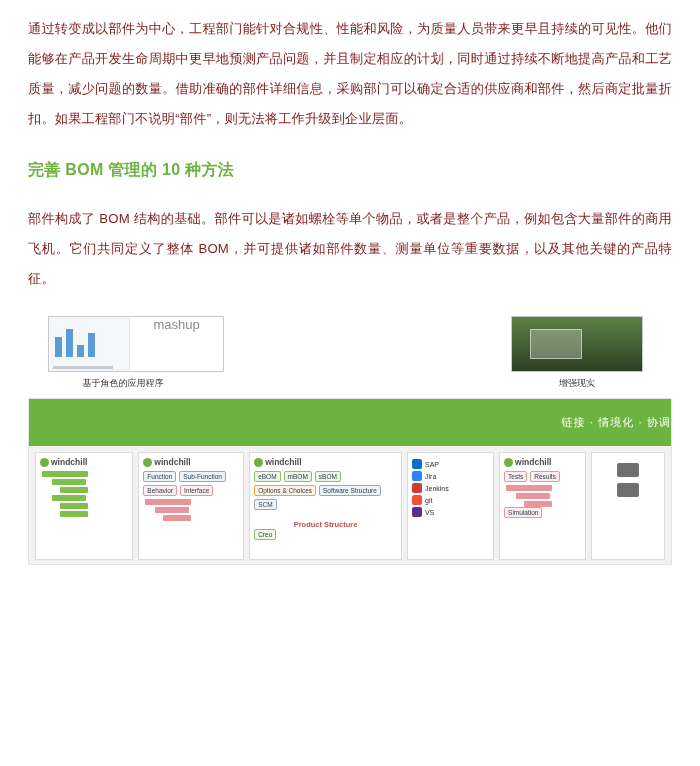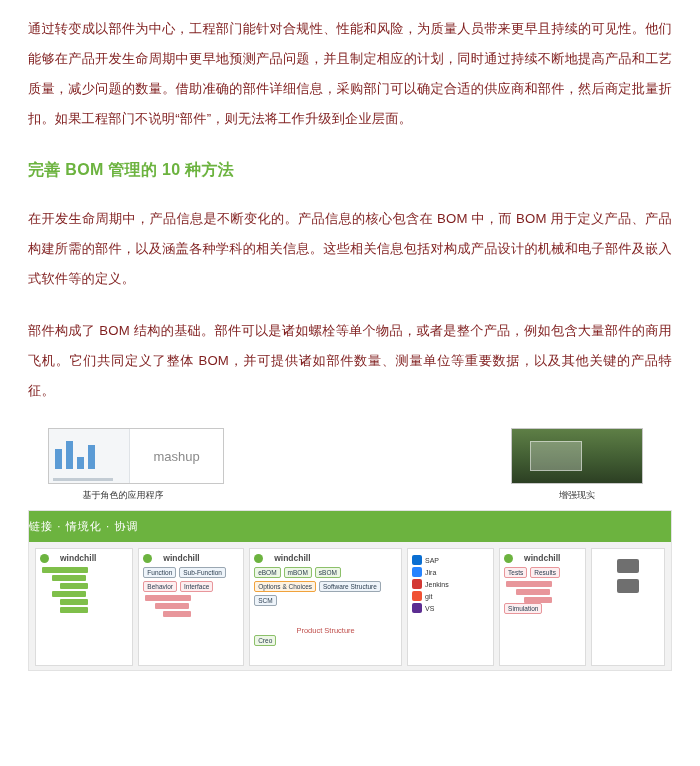--- a/index.html
+++ b/index.html
@@ -74,44 +74,44 @@
   .scr-left { width: 30%; background: #eef1f4; border-right: 1px solid #d5d9dd; }
   .scr-right { flex: 1; background: #fbfbfb; }
   .scr-line { height: 3px; margin: 3px 4px; background: #c3ccd4; }
   .scr-line.s { width: 50%; }
   .scr-line.m { width: 75%; }
   .scr-chart { display:flex; align-items:flex-end; height: 26px; margin: 4px; gap: 3px; }
   .scr-chart i { display:block; width: 6px; background: #7ba7d7; }
 
   .mashup-wrap { display:flex; height: 54px; }
   .mashup-l { width: 46%; background: #f4f6f8; border-right:1px solid #dfe3e7; }
-  .mashup-r { flex:1; background:#ffffff; display:flex; align-items:center; justify-content:center; }
+  .mashup-r { flex:1; background:#ffffff; display:flex; align-items:flex-start; justify-content:center; }
   .mashup-word { font-size: 13px; color: #8a8a8a; font-family:"Liberation Sans", sans-serif; }
   .mashup-bars { display:flex; gap:4px; align-items:flex-end; height:34px; padding:6px; }
   .mashup-bars i { width:7px; background:#5b9bd5; display:block; }
 
   .ar-img { height: 54px; background: linear-gradient(180deg,#5e7f46 0%, #3f5a31 60%, #2c3f23 100%); position:relative; }
   .ar-img:after {
     content:"";
     position:absolute; left:18px; top:12px; width:50px; height:28px;
     background: rgba(255,255,255,0.28);
     border:1px solid rgba(255,255,255,0.5);
   }
 
   .fig-main {
     margin-top: 8px;
     background: #ffffff;
     border: 1px solid #e2e2e2;
   }
   .fig-green-bar {
     background: #6cb33f;
     color: #ffffff;
-    text-align: left;
+    text-align: right;
     font-size: 11px;
-    padding: 8px 0;
+    padding: 16px 0;
     letter-spacing: 1px;
   }
   .fig-cols {
     display: flex;
     background: #f2f2f2;
     padding: 6px 6px 4px 6px;
     gap: 5px;
   }
   .fig-col {
     background: #ffffff;
@@ -123,21 +123,21 @@
   }
   .c1 { width: 104px; }
   .c2 { width: 112px; }
   .c3 { width: 162px; }
   .c4 { width: 92px; }
   .c5 { width: 92px; }
   .c6 { width: 78px; }
   .wc-logo {
     display: flex;
     align-items: center;
-    gap: 11px;
+    gap: 2px;
     font-size: 8.5px;
     color: #4d4d4d;
     font-weight: bold;
     margin-bottom: 4px;
   }
   .wc-dot {
     width: 9px; height: 9px; border-radius: 50%;
     background: #6cb33f;
     display:inline-block;
   }
@@ -176,37 +176,36 @@
     font-size: 7px; color:#333; margin: 2px 0;
   }
   .chip .sq { width: 10px; height: 10px; border-radius:2px; display:inline-block; }
   .sap { background:#0a6ed1; }
   .jira { background:#2684ff; }
   .jenkins { background:#d33833; }
   .git { background:#f05133; }
   .vs { background:#5c2d91; }
 
   .product-structure-label {
-    font-size: 7.5px; color:#c0504d; font-weight:normal; text-align:center; margin-top:20px;
+    font-size: 7.5px; color:#c0504d; font-weight:bold; text-align:center; margin-top:10px;
   }
   .mini-icons { display:flex; gap:4px; justify-content:center; margin-top:6px; }
   .mini-icons i {
     width: 22px; height: 14px; background:#6f6f6f; display:block; border-radius:2px;
   }
 </style>
 </head>
 <body>
 
 <div class="page">
 
   <p class="body-text">通过转变成以部件为中心，工程部门能针对合规性、性能和风险，为质量人员带来更早且持续的可见性。他们能够在产品开发生命周期中更早地预测产品问题，并且制定相应的计划，同时通过持续不断地提高产品和工艺质量，减少问题的数量。借助准确的部件详细信息，采购部门可以确定合适的供应商和部件，然后商定批量折扣。如果工程部门不说明“部件”，则无法将工作升级到企业层面。</p>
 
   <h2 class="section-heading">完善 BOM 管理的 10 种方法</h2>
 
-  <p class="body-text">在开发生命周期中，产品信息是不断变化的。产品信息的核心包含在 BOM 中，而 BOM 用于定义产品、产品构建所需的部件，以及涵盖各种学科的相关信息。这些相关信息包括对构成产品设计的机械和电子部件及嵌入式软件等的定义。</p>
   <p class="body-text">部件构成了 BOM 结构的基础。部件可以是诸如螺栓等单个物品，或者是整个产品，例如包含大量部件的商用飞机。它们共同定义了整体 BOM，并可提供诸如部件数量、测量单位等重要数据，以及其他关键的产品特征。</p>
 
   <div class="figure">
 
     <div class="fig-top">
 
 
       <div class="fig-top-item">
         <div class="thumb thumb-b">
           <div class="mashup-wrap">

